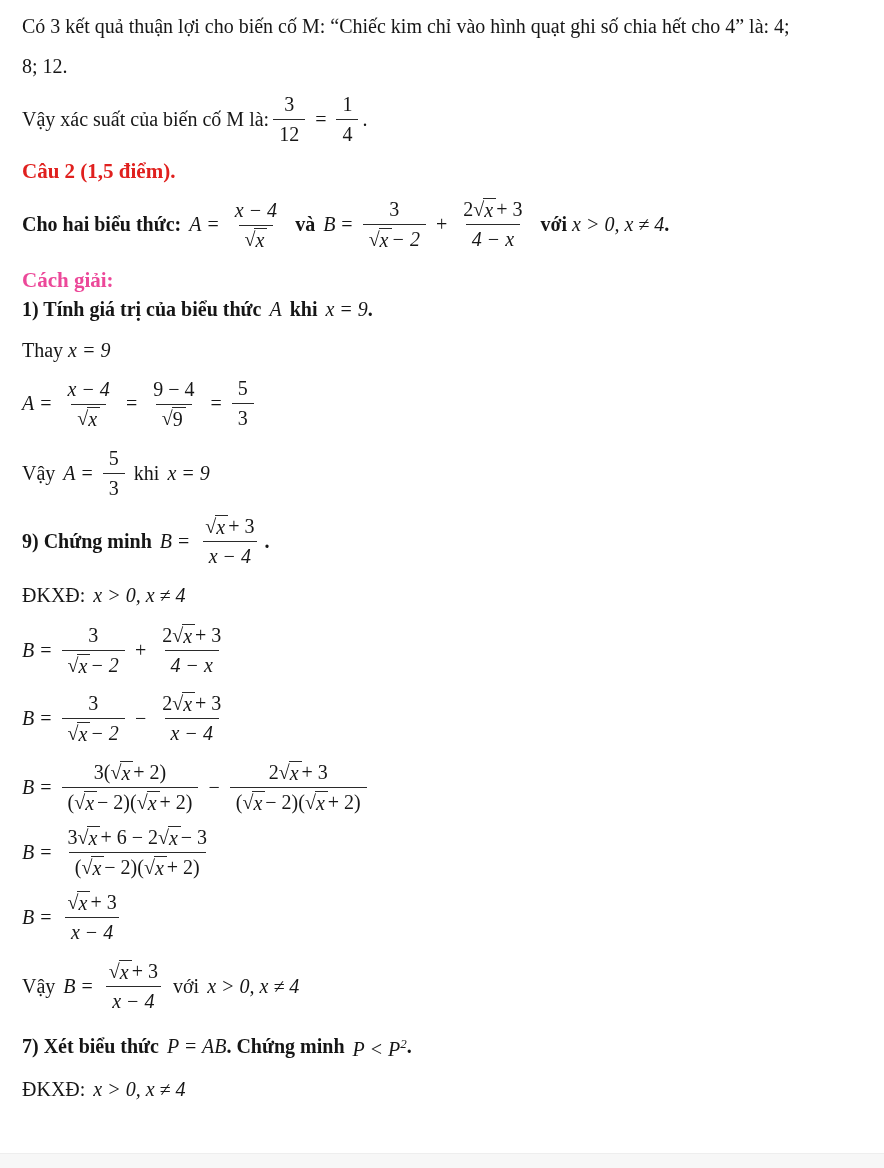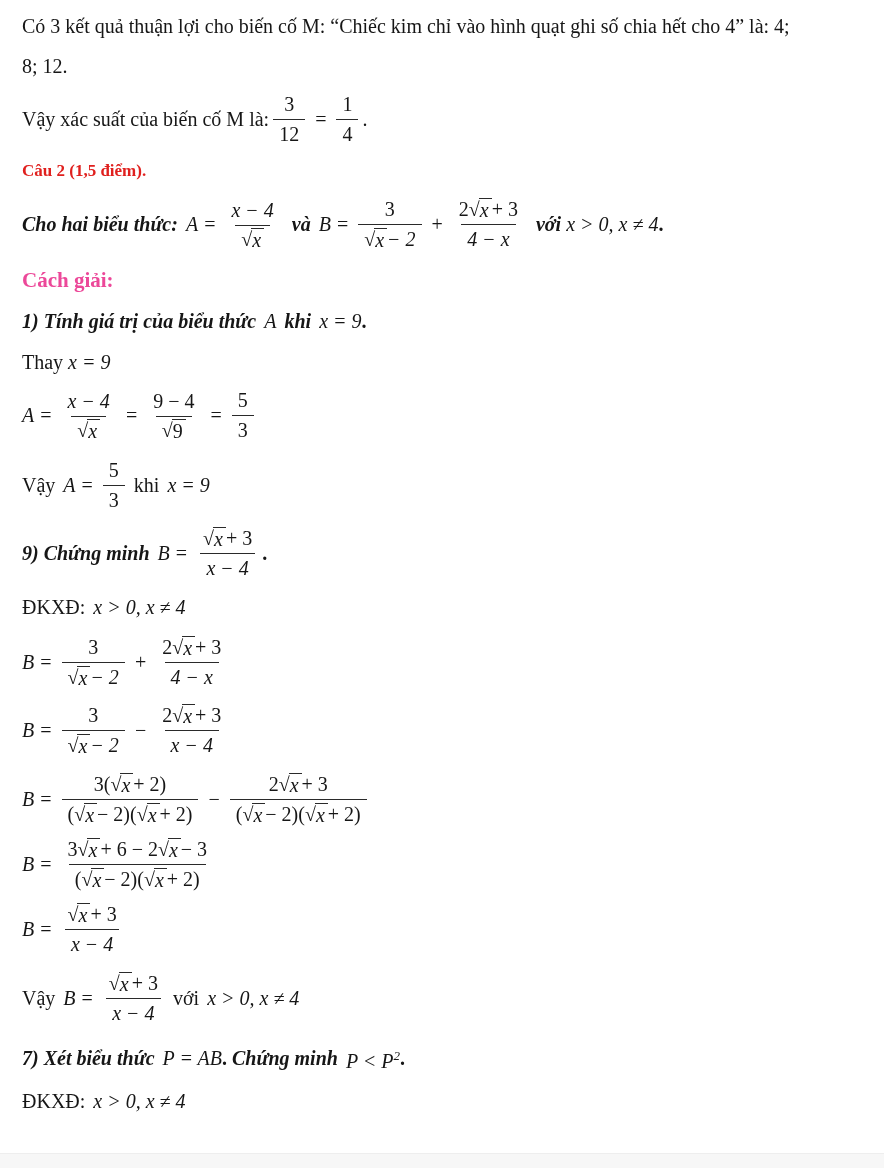--- a/index.html
+++ b/index.html
@@ -6,27 +6,27 @@
   html,body { background:#ffffff; }
   body {
     width:884px; height:1168px; position:relative; overflow:hidden;
     font-family:"Liberation Serif", serif;
     color:#161616; font-size:20px;
   }
   .page { padding:6px 20px 0 22px; }
 
   
   .para { line-height:40px; }
-  .heading-red  { font-weight:bold; font-size:17px; margin-top:8px; line-height:28px; }
+  .heading-red  { font-weight:bold; font-size:21px; margin-top:8px; line-height:28px; }
   .heading-blue { font-weight:bold; font-size:21px; margin-top:12px; line-height:28px; }
 
   
   .line { display:flex; align-items:center; white-space:nowrap; }
   .mi { font-style:italic; }
-  .bi { font-weight:bold; font-style:italic; }
+  .bi { font-weight:bold; }
   .b  { font-weight:bold; }
   .op { margin:0 6px; }
   .gap { margin-left:8px; }
   .gap-s { margin-left:5px; }
 
   
   .frac { display:inline-flex; flex-direction:column; align-items:center; line-height:1.25; margin:0 4px; vertical-align:middle; }
   .frac .num, .frac .den { display:flex; align-items:baseline; justify-content:center; padding:2px 6px; white-space:nowrap; }
   .frac .den { border-top:1.5px solid #2a2a2a; }
 
@@ -38,21 +38,21 @@
   sup { font-size:13px; vertical-align:super; }
 
   .bottom-edge {
     position:absolute; left:0; bottom:0; width:884px; height:15px;
     background:#f7f7f7; border-top:1px solid #eeeeee;
   }
 
   
   #l2  { margin-top:4px; }
   #l4  { margin-top:10px; }
-  #l6  { margin-top:12px; line-height:30px; }
+  #l6  { margin-top:0; line-height:30px; }
   #l7  { margin-top:11px; line-height:30px; }
   #l8  { margin-top:9px; }
   #l9  { margin-top:11px; }
   #l10 { margin-top:9px; }
   #l11 { margin-top:9px; line-height:30px; }
   #l12 { margin-top:11px; }
   #l13 { margin-top:9px; }
   #l14 { margin-top:10px; }
   #l15 { margin-top:6px; }
   #l16 { margin-top:6px; }

